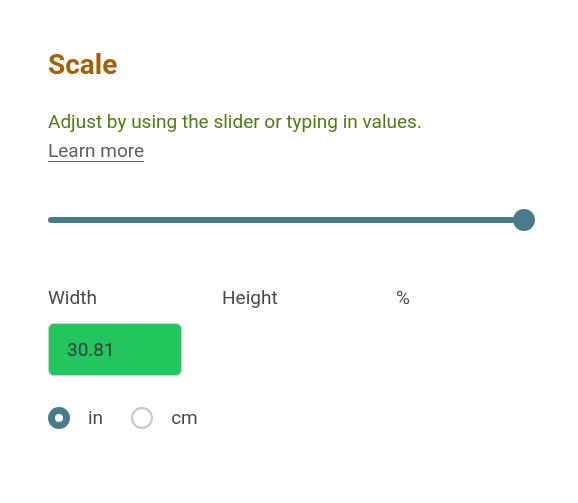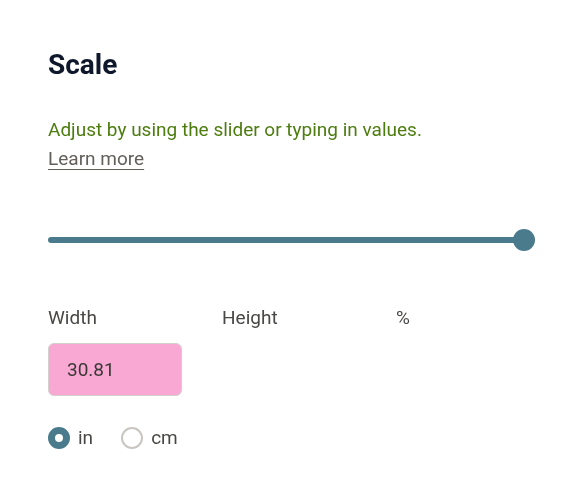--- a/index.html
+++ b/index.html
@@ -10,37 +10,37 @@
     body {
       font-family: -apple-system, BlinkMacSystemFont, "Segoe UI", Roboto, sans-serif;
       background: #fff;
       width: 578px;
       height: 503px;
       padding: 48px;
     }
     .title {
       font-size: 28px;
       font-weight: 700;
-      color: #0f172a;
-      margin-bottom: 34px;
+      color: #a16207;
+      margin-bottom: 26px;
     }
     .description {
       font-size: 19px;
       color: #4d7c0f;
       line-height: 1.6;
       margin-bottom: 2px;
     }
     .learn-more {
       font-size: 19px;
       color: #63605c;
       text-decoration: underline;
       text-underline-offset: 4px;
       cursor: pointer;
       display: inline-block;
-      margin-bottom: 60px;
+      margin-bottom: 48px;
     }
     .slider-container {
       position: relative;
       width: 100%;
       height: 20px;
       margin-bottom: 56px;
     }
     .slider-track {
       position: absolute;
       top: 50%;
@@ -76,33 +76,33 @@
       font-size: 19px;
       color: #4a4845;
       margin-bottom: 14px;
     }
     .field-input {
       border: 1px solid #d3d0cc;
       border-radius: 6px;
       padding: 14px 18px;
       font-size: 19px;
       color: #3a3835;
-      background: #f9a8d4;
+      background: #22c55e;
       width: 100%;
       font-family: inherit;
     }
     .radio-row {
       display: flex;
       gap: 28px;
       align-items: center;
     }
     .radio-option {
       display: flex;
       align-items: center;
-      gap: 8px;
+      gap: 18px;
       cursor: pointer;
     }
     .radio-circle {
       width: 22px;
       height: 22px;
       border-radius: 50%;
       border: 2.5px solid #c9c6c2;
       position: relative;
       flex-shrink: 0;
     }

